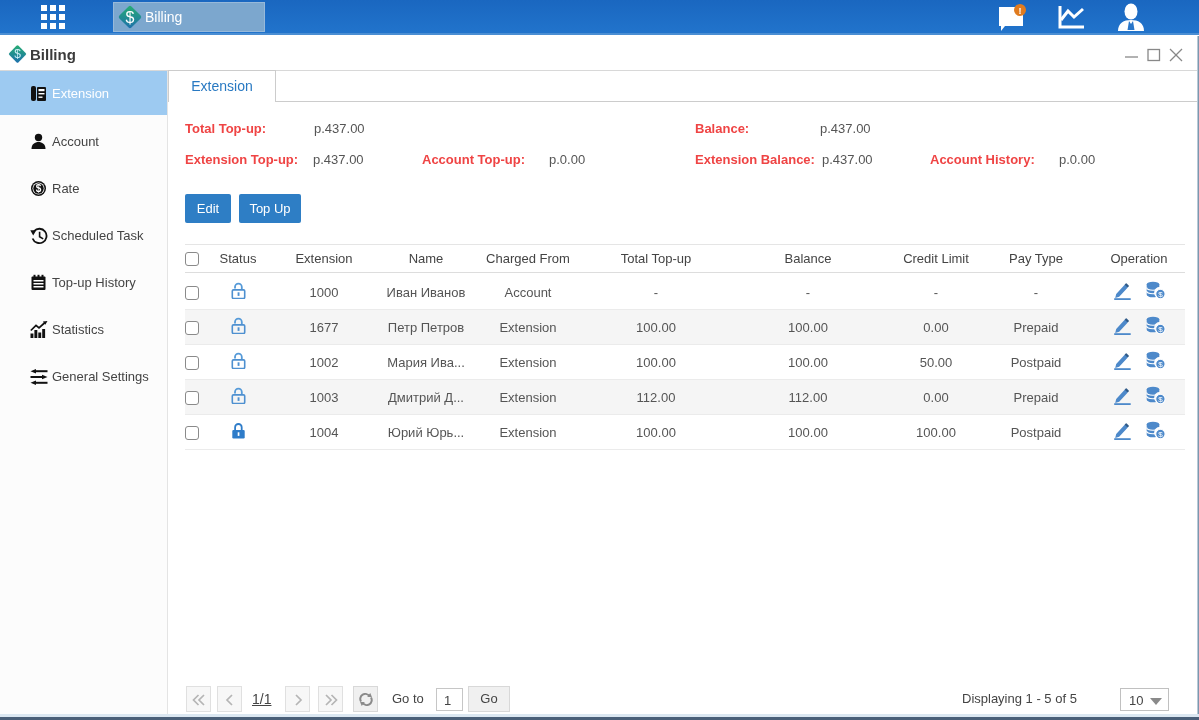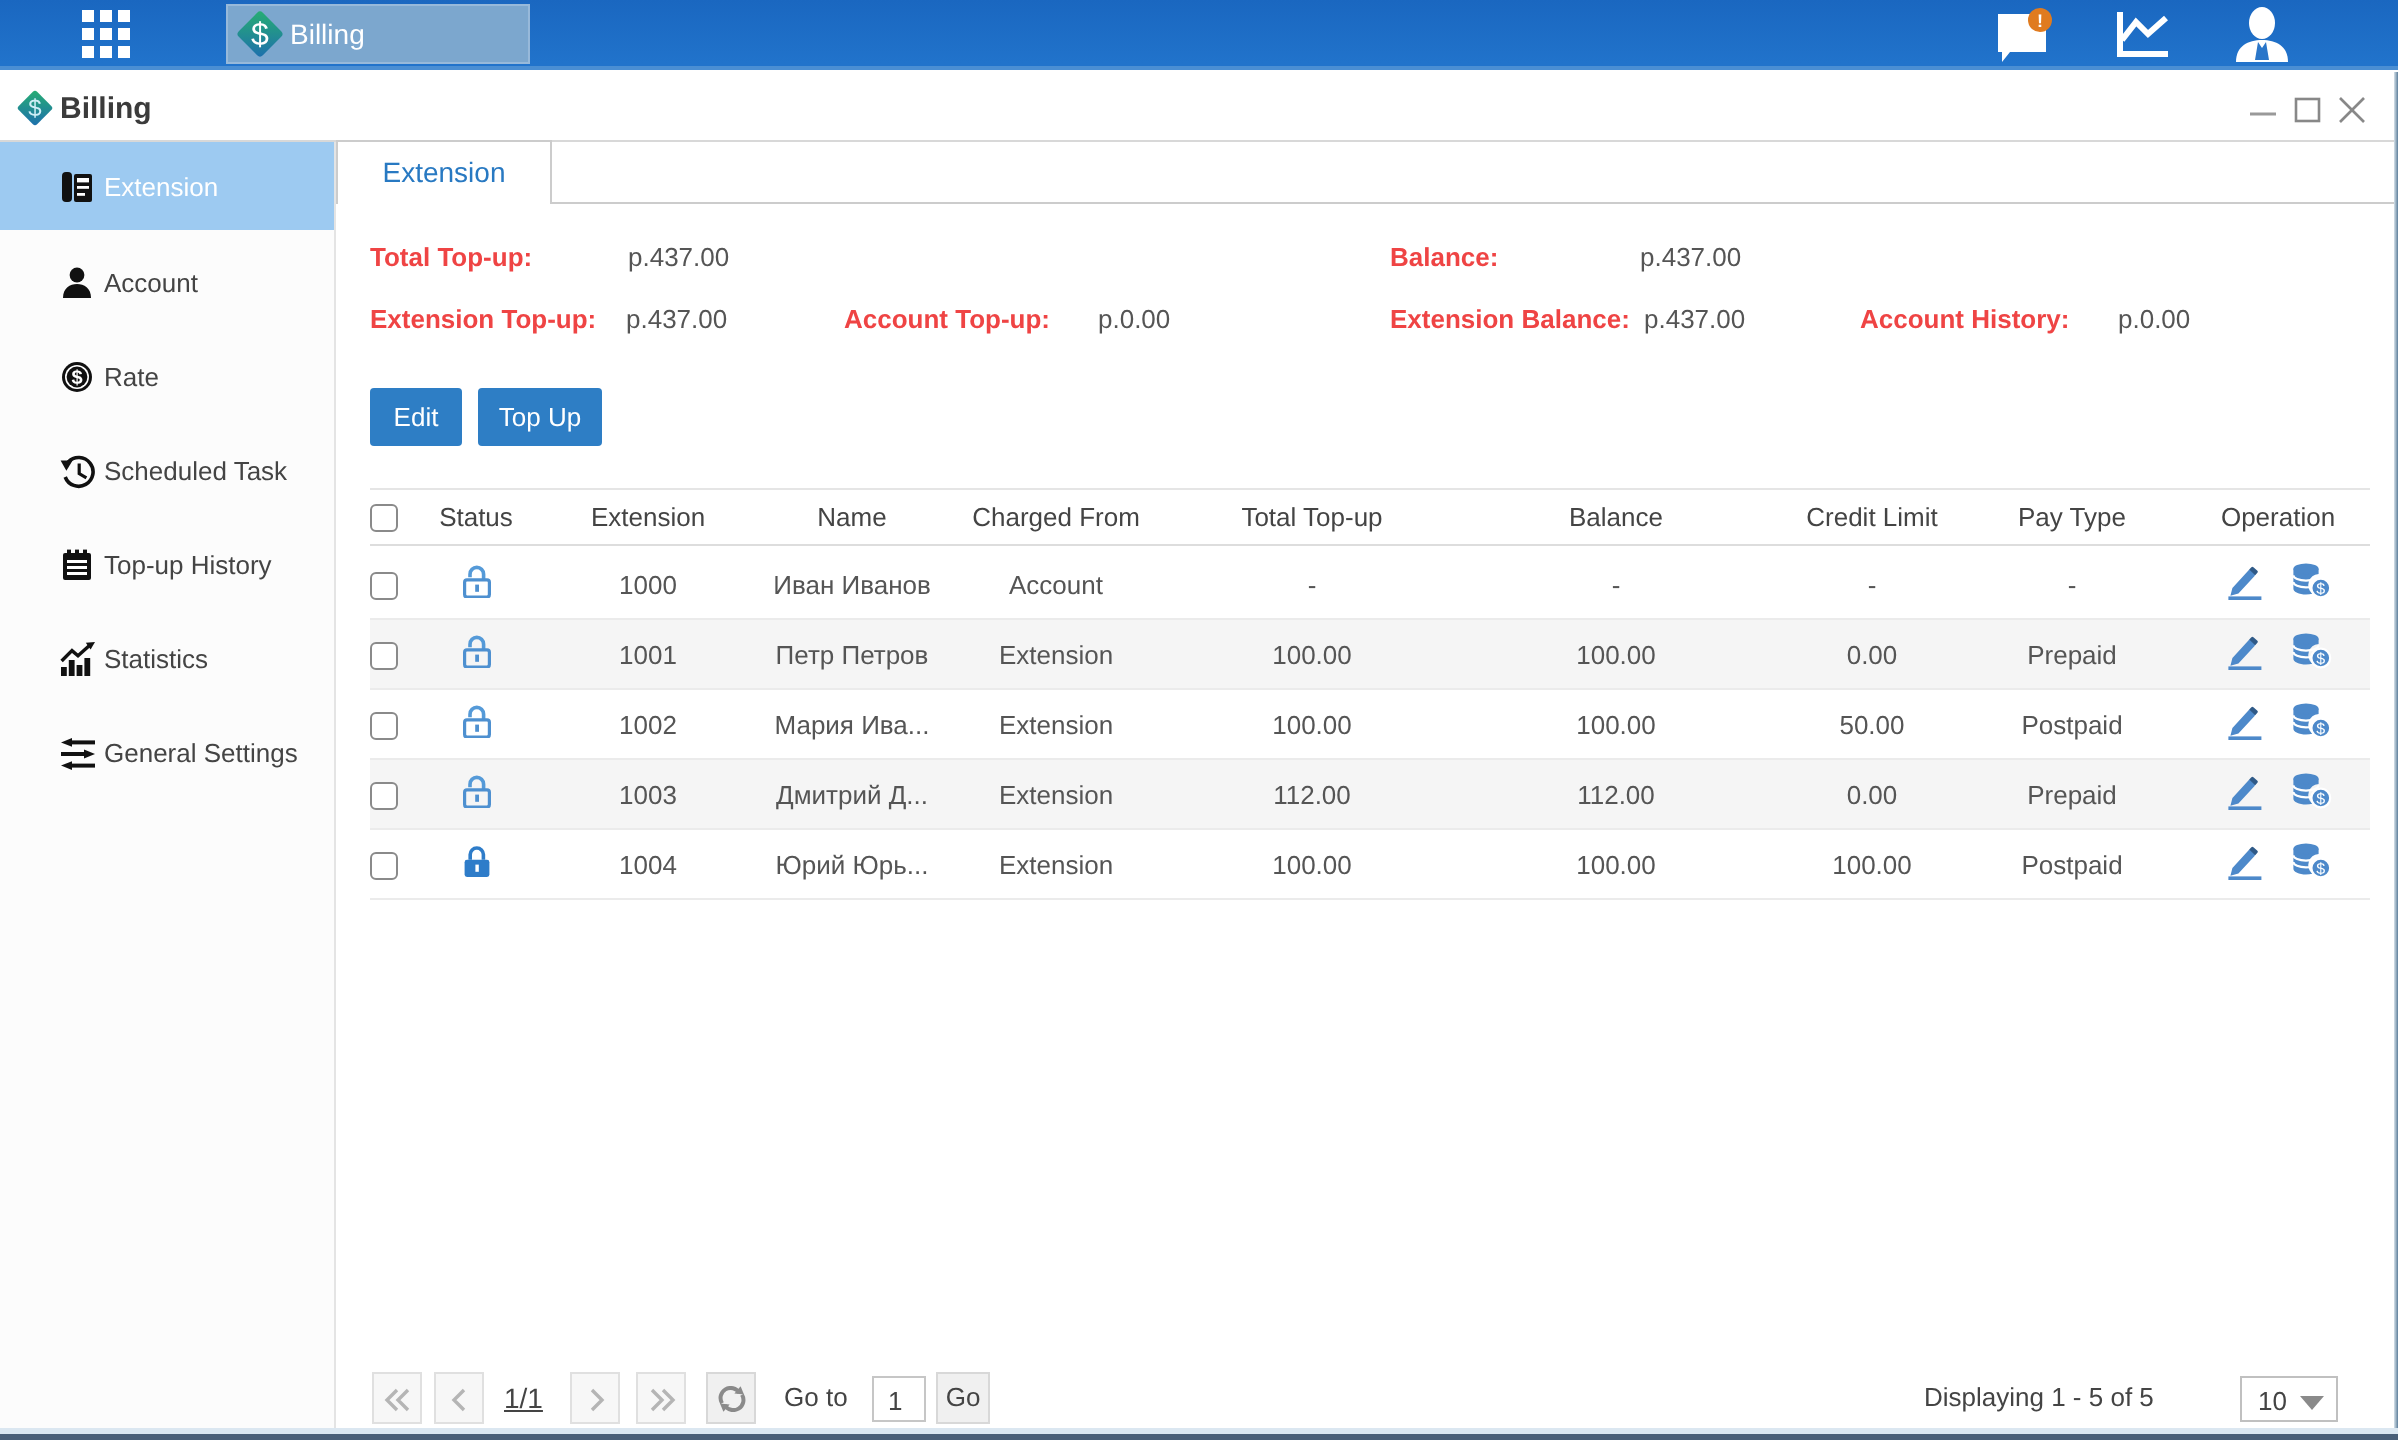--- a/index.html
+++ b/index.html
@@ -236,21 +236,21 @@
             <text x="14.4" y="16" font-size="8" fill="#fff" text-anchor="middle" font-family="Liberation Sans">$</text>
           </svg></div>
     </div>
     <div class="tr alt">
       <div class="td c0"><span class="cb"></span></div>
         <div class="td c1"><svg width="17" height="17" viewBox="0 0 17 17">
             <path d="M5 6.6 V5.1 a3.4 3.4 0 0 1 6.8 0 V7.9" stroke="#559ad8" stroke-width="1.8" fill="none"></path>
             <rect x="2.3" y="7.9" width="12.4" height="8.6" rx="1.2" stroke="#4e90d0" stroke-width="1.6" fill="none"></rect>
             <rect x="7.6" y="10.3" width="1.9" height="3.6" fill="#4e90d0"></rect>
           </svg></div>
-        <div class="td c2">1001</div>
+        <div class="td c2">1677</div>
         <div class="td c3">Петр Петров</div>
         <div class="td c4">Extension</div>
         <div class="td c5">100.00</div>
         <div class="td c6">100.00</div>
         <div class="td c7">0.00</div>
         <div class="td c8">Prepaid</div>
         <div class="td c9"><svg width="18" height="17" viewBox="0 0 18 17">
             <path d="M3.2 11 L11.2 2.2 a1 1 0 0 1 1.4 -0.1 l1.6 1.5 a1 1 0 0 1 0.1 1.4 L6.2 13.7 l-4 1.2 z" fill="#4d89ca"></path>
             <path d="M11.6 1.8 l1.1-1.2 a0.7 0.7 0 0 1 1 0 l2 1.8 a0.7 0.7 0 0 1 0 1 l-1.1 1.2 z" fill="#2f5a88"></path>
             <rect x="1.2" y="15.2" width="16.5" height="1.8" fill="#4d89ca"></rect>
@@ -360,21 +360,21 @@
           <path d="M3 1 L8 6 3 11 M8.5 1 L13.5 6 8.5 11" stroke="#b5b5b5" stroke-width="1.7" fill="none"></path>
         </svg></div>
     <div class="pbtn" style="left:185px; background:#f0f0f0; border-color:#d8d8d8;"><svg width="14" height="13" viewBox="0 0 14 13" style="margin-top:6px;">
           <path d="M2 8.6 A5 5 0 0 1 10.6 3.4" stroke="#8a8a8a" stroke-width="2" fill="none"></path>
           <path d="M8.2 3.8 l4.8 0.4 -1.7 -4.1 z" fill="#8a8a8a"></path>
           <path d="M12 4.4 A5 5 0 0 1 3.4 9.6" stroke="#8a8a8a" stroke-width="2" fill="none"></path>
           <path d="M5.8 9.2 l-4.8 -0.4 1.7 4.1 z" fill="#8a8a8a"></path>
         </svg></div>
     <div class="ptext" style="left:224px;">Go to</div>
     <div class="goin" style="left:268px; top:2px;">1</div>
-    <div class="pbtn" style="left:300px; width:27px; background:#f0f0f0; border-color:#d8d8d8; color:#444; font-size:13px; line-height:23px;text-align:center;">Go</div>
+    <div class="pbtn" style="left:300px; width:42px; background:#f0f0f0; border-color:#d8d8d8; color:#444; font-size:13px; line-height:23px;text-align:center;">Go</div>
     <div class="disp" style="left:794px;">Displaying 1 - 5 of 5</div>
     <div class="dd" style="left:952px; top:2px;">
         <span style="position:absolute;left:8px;top:4px;">10</span>
       <svg style="position:absolute;right:6px;top:9px;" width="12" height="8" viewBox="0 0 12 8">
           <path d="M0 0 h12 l-6 7 z" fill="#8a8a8a"></path>
         </svg>
     </div>
   </div>
 </div>
 <div style="position:absolute; right:0; top:36px; width:2px; height:678px; background:linear-gradient(to right,#d6e2ea,#5e7f9b);"></div>

